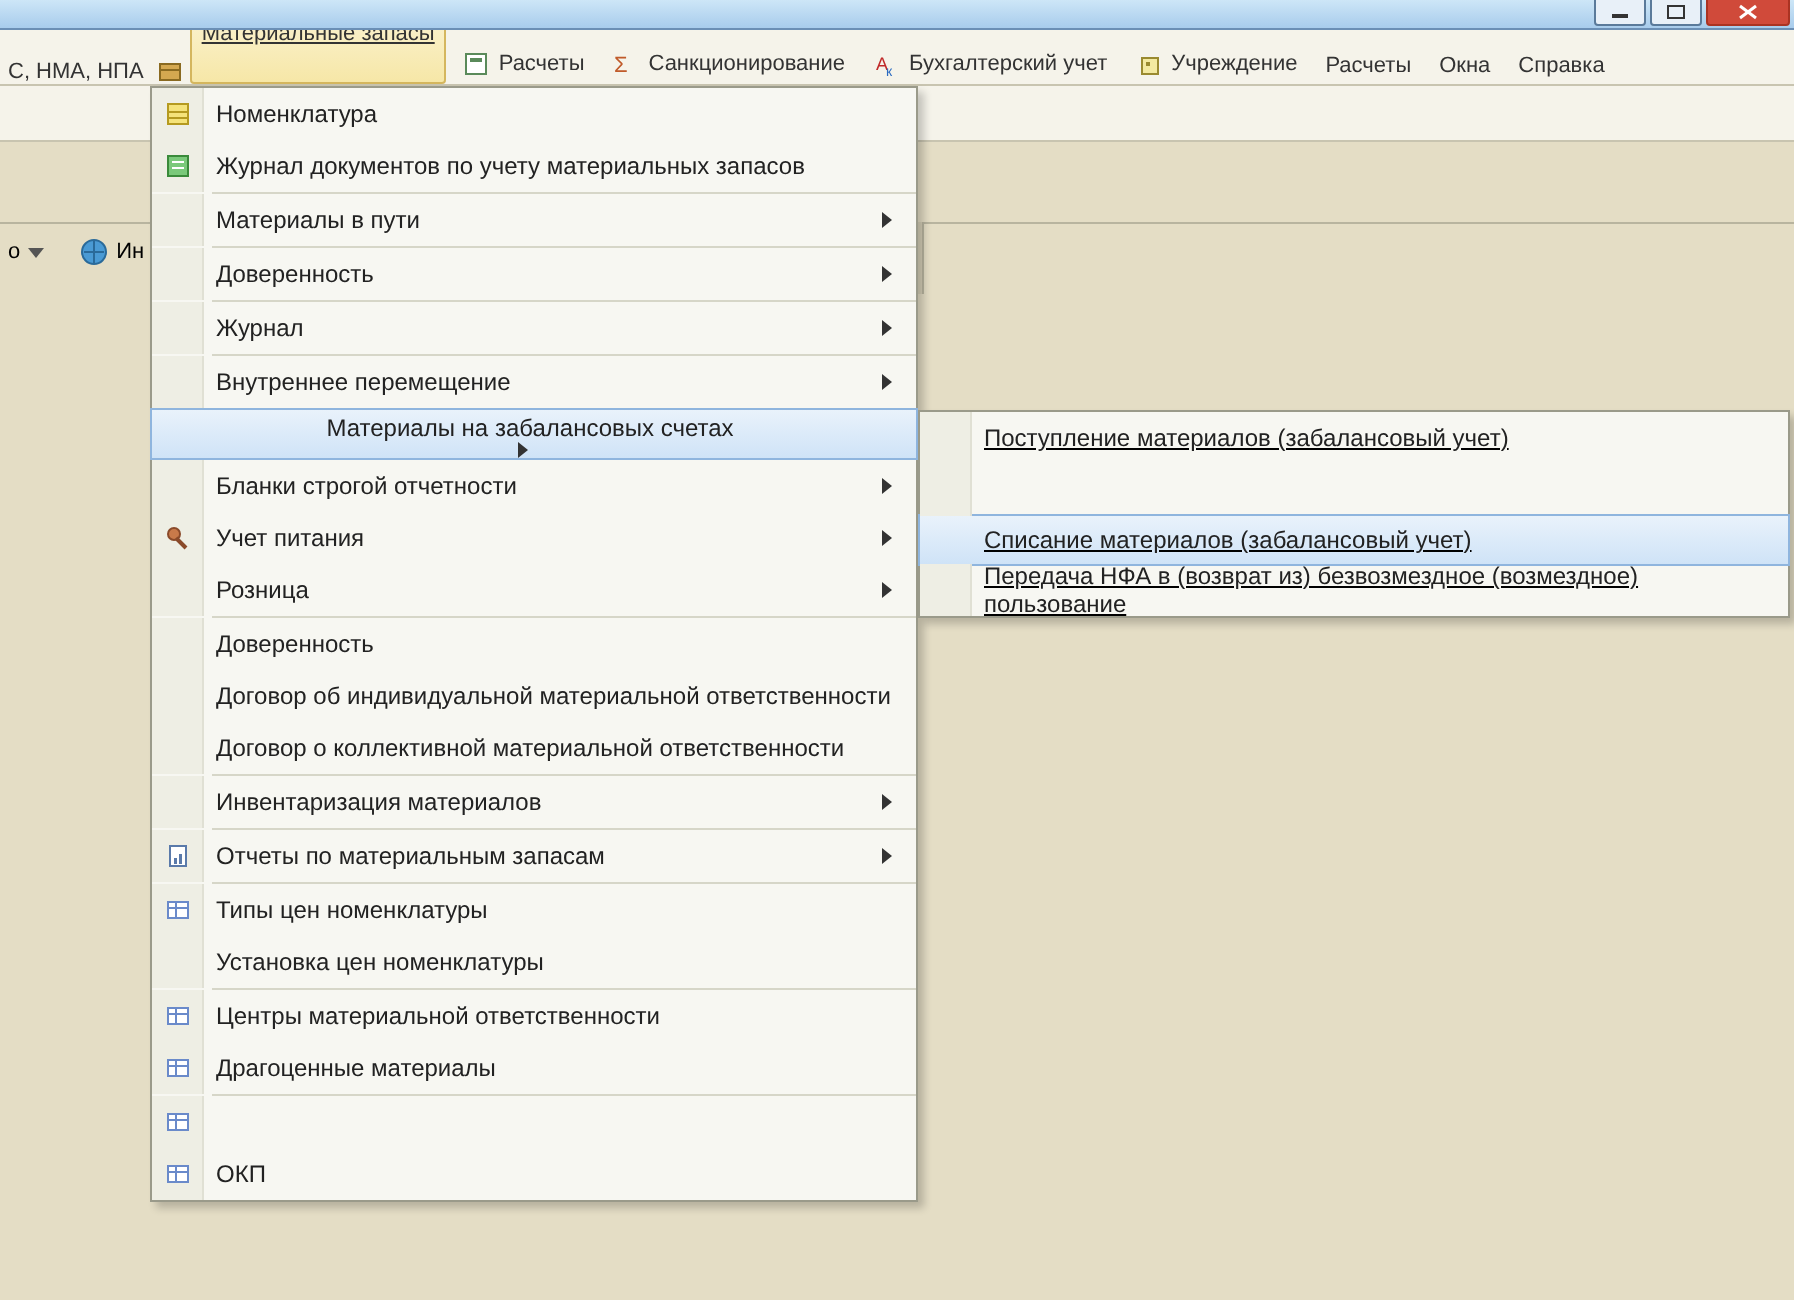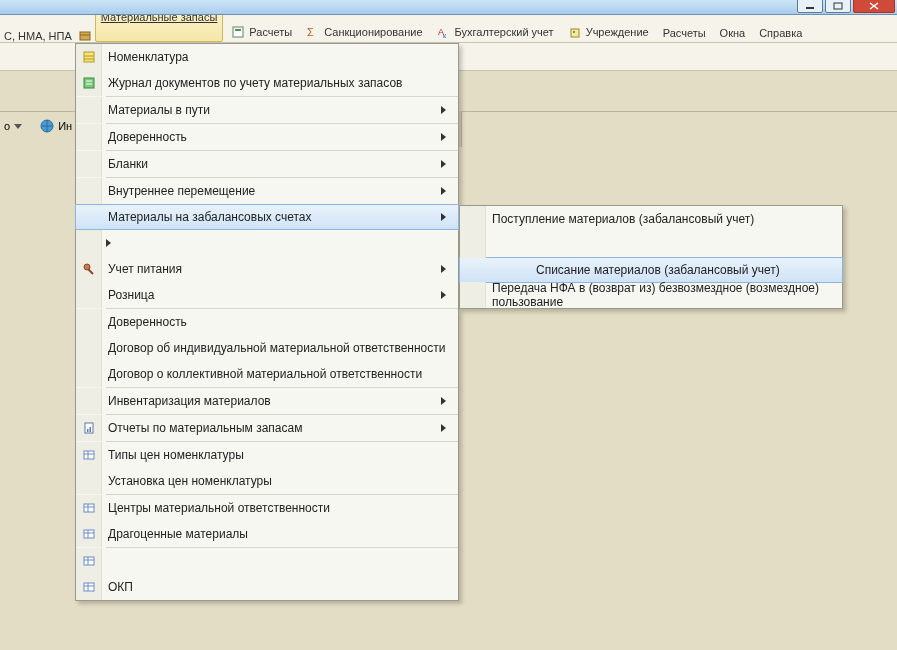--- a/index.html
+++ b/index.html
@@ -97,20 +97,21 @@
     height: 26px;
     padding: 0 6px 0 0;
     position: relative;
     color:#222;
   }
   .dd-row.hover {
     background: linear-gradient(#e9f2fb, #cfe3f7);
     border: 1px solid #8fb5de;
     height: 26px;
     margin:-1px;
+    flex-direction:column;
   }
   .dd-icon-col {
     width: 26px;
     height: 100%;
     display:flex; align-items:center; justify-content:center;
     background:#eeeee4;
     border-right:1px solid #e0e0d4;
     margin-right:4px;
   }
   .dd-row.hover .dd-icon-col { background:transparent; border-right-color:transparent;}
@@ -123,37 +124,37 @@
     margin-right:6px;
   }
   .dd-sep {
     height:1px; background:#d6d6c8;
     margin-left:30px;
   }
   
   .submenu {
     position:absolute;
     left: 459px; top: 205px;
-    width: 384px;
+    width: 436px;
     background:#f7f7f2;
     border:1px solid #9a9a8a;
     box-shadow:3px 3px 4px rgba(0,0,0,.2);
+    text-decoration:underline;
   }
   .sub-row {
     display:flex; align-items:center;
     height:26px;
     padding-right:8px;
     color:#222;
   }
   .sub-row .dd-icon-col { width:26px; }
   .sub-row.hover {
     background: linear-gradient(#e9f2fb, #cfe3f7);
     border:1px solid #8fb5de;
     margin:-1px;
-    padding-left:44px;
   }
   .sub-row.hover .dd-icon-col{background:transparent;border-right-color:transparent;}
   
   svg { display:block; }
 </style>
 </head>
 <body>
 
 <div class="titlebar">
   <div class="win-controls">
@@ -292,38 +293,39 @@
     </div>
     <div class="dd-sep"></div>
     <div class="dd-row">
       <div class="dd-icon-col"></div>
       <div class="dd-label">Доверенность</div>
       <div class="dd-arrow"></div>
     </div>
     <div class="dd-sep"></div>
     <div class="dd-row">
       <div class="dd-icon-col"></div>
-      <div class="dd-label">Бланки</div>
+      <div class="dd-label">Журнал</div>
       <div class="dd-arrow"></div>
     </div>
     <div class="dd-sep"></div>
     <div class="dd-row">
       <div class="dd-icon-col"></div>
       <div class="dd-label">Внутреннее перемещение</div>
       <div class="dd-arrow"></div>
     </div>
     <div class="dd-sep"></div>
     <div class="dd-row hover">
       <div class="dd-icon-col"></div>
       <div class="dd-label">Материалы на забалансовых счетах</div>
       <div class="dd-arrow"></div>
     </div>
     <div class="dd-sep"></div>
     <div class="dd-row">
       <div class="dd-icon-col"></div>
+      <div class="dd-label">Бланки строгой отчетности</div>
       <div class="dd-arrow"></div>
     </div>
     <div class="dd-row">
       <div class="dd-icon-col">
         <svg width="14" height="14">
           <circle cx="5" cy="5" r="3" fill="#c97a4a" stroke="#8a4a2a"></circle>
           <line x1="6" y1="7" x2="11" y2="12" stroke="#8a4a2a" stroke-width="2"></line>
         </svg>
       </div>
       <div class="dd-label">Учет питания</div>

